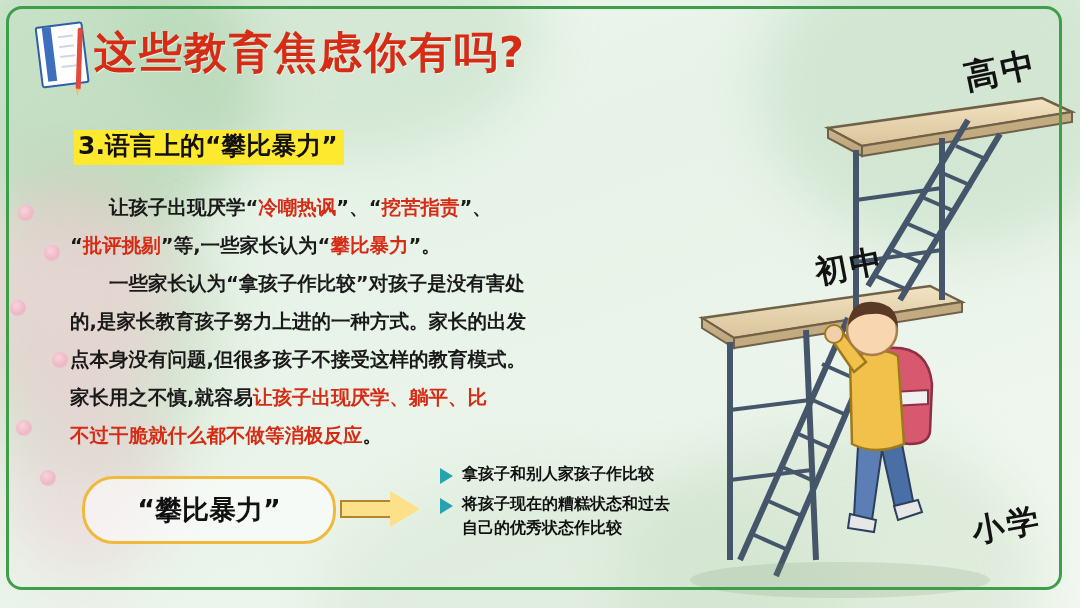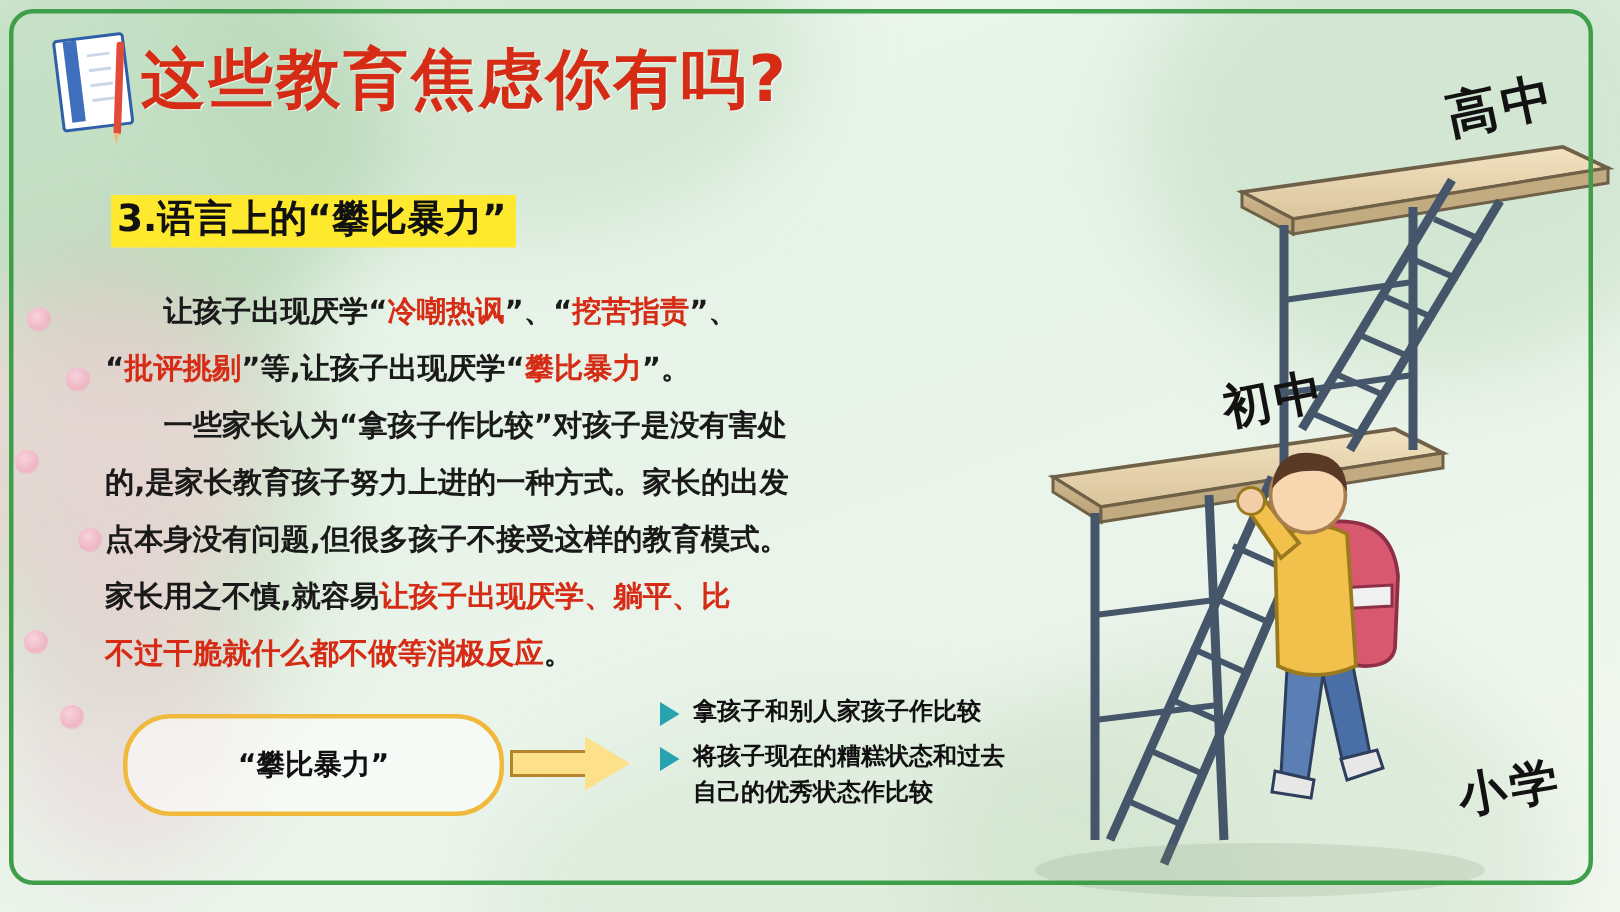--- a/index.html
+++ b/index.html
@@ -154,21 +154,21 @@
     border: 3px solid #f0b93c;
     border-radius: 32px;
     background: rgba(255,255,255,0.55);
     display: flex;
     align-items: center;
     justify-content: center;
   }
   .callout-text {
     font-family: "DejaVu Sans", "Liberation Sans", sans-serif;
     font-weight: bold;
-    font-size: 19px;
+    font-size: 27px;
     color: #111111;
     white-space: nowrap;
   }
 
   .arrow {
     position: absolute;
     left: 340px; top: 492px;
     width: 84px; height: 34px;
   }
   .arrow .shaft {
@@ -369,21 +369,21 @@
     </div>
     <div class="title">这些教育焦虑你有吗?</div>
   </div>
 
   <div class="subtitle-wrap">
     <span class="subtitle">3.语言上的“攀比暴力”</span>
   </div>
 
   <div class="body-text">
     <p class="indent"><span class="q">让孩子出现厌学“</span><span class="red">冷嘲热讽</span><span class="q">”、“</span><span class="red">挖苦指责</span><span class="q">”、</span></p>
-    <p><span class="q">“</span><span class="red">批评挑剔</span><span class="q">”等,让孩子出现厌学“</span><span class="red">攀比暴力</span><span class="q">”。</span></p>
+    <p><span class="q">“</span><span class="red">批评挑剔</span><span class="q">”等,一些家长认为“</span><span class="red">攀比暴力</span><span class="q">”。</span></p>
     <p class="indent">一些家长认为“拿孩子作比较”对孩子是没有害处</p>
     <p>的,是家长教育孩子努力上进的一种方式。家长的出发</p>
     <p>点本身没有问题,但很多孩子不接受这样的教育模式。</p>
     <p><span class="q">家长用之不慎,就容易</span><span class="red">让孩子出现厌学、躺平、比</span></p>
     <p><span class="red">不过干脆就什么都不做等消极反应</span><span class="q">。</span></p>
   </div>
 
   <div class="callout">
     <span class="callout-text">“攀比暴力”</span>
   </div>

